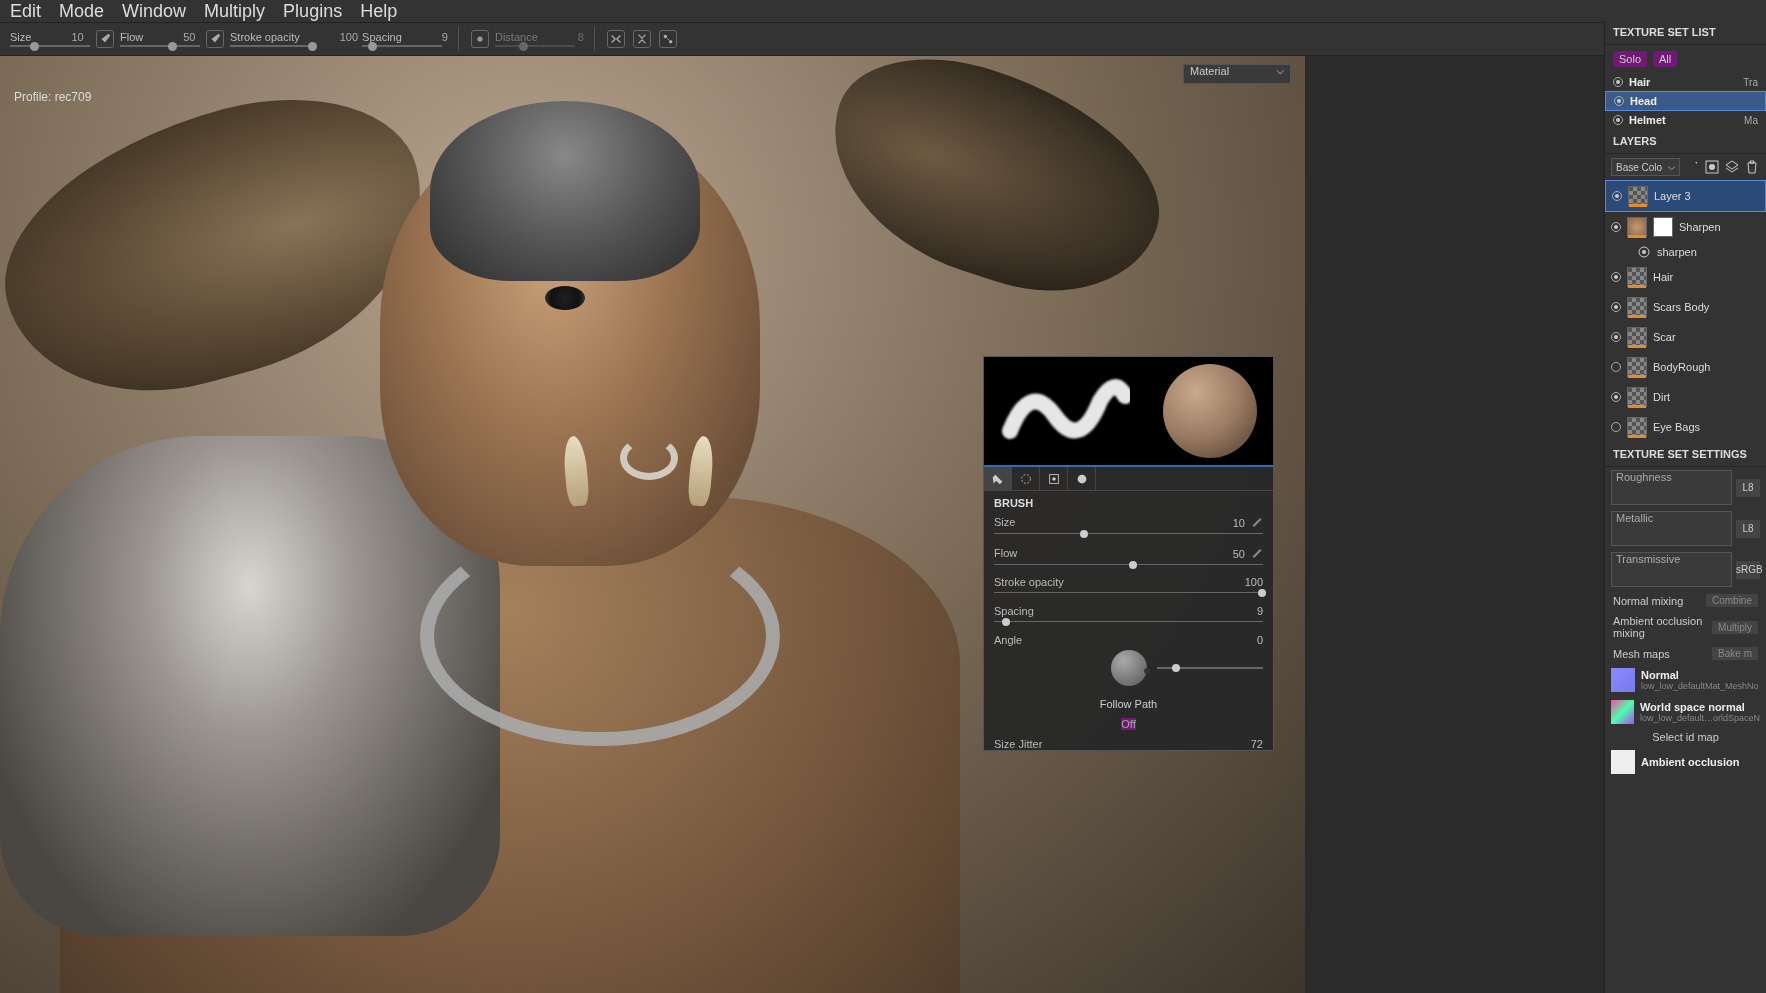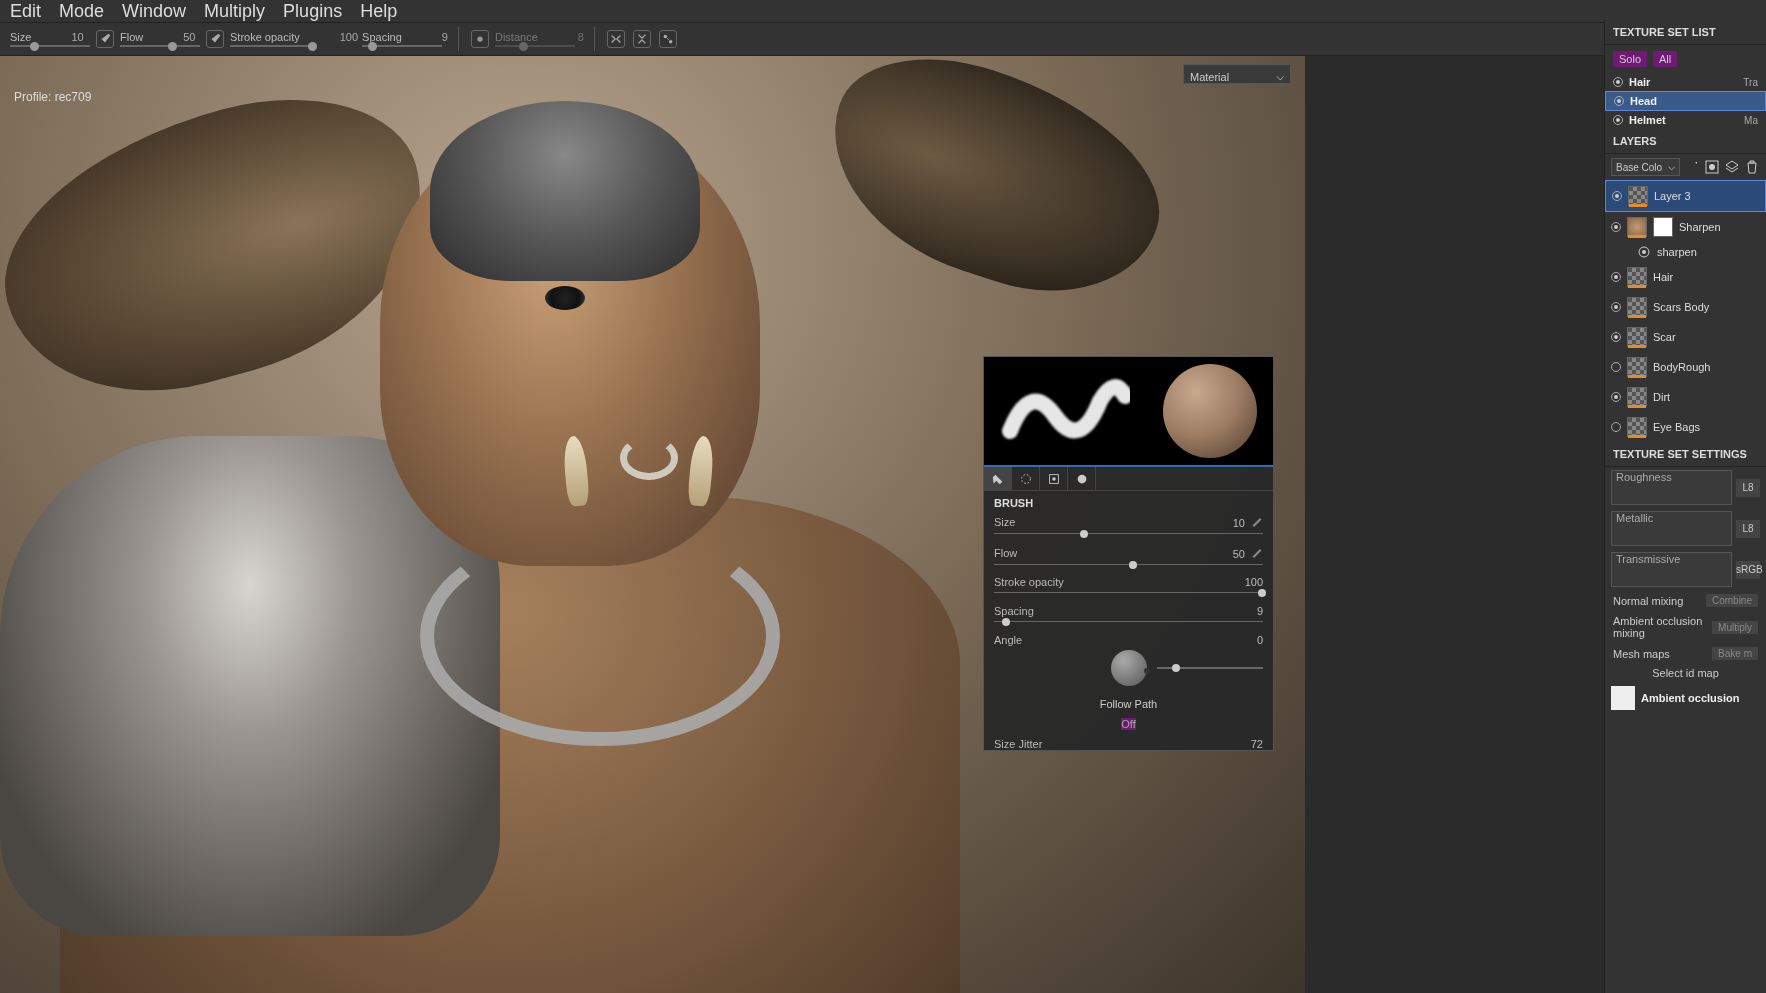--- a/index.html
+++ b/index.html
@@ -18,21 +18,21 @@
 .tool-track { width: 80px; height: 2px; background: #666; position: relative; margin-top: 2px; }
 .tool-thumb { width: 9px; height: 9px; background: #999; border-radius: 50%; position: absolute; top: -3px; }
 .tool-sep { width: 1px; height: 24px; background: #555; margin: 0 6px; }
 .tool-icon { width: 18px; height: 18px; border: 1px solid #666; border-radius: 3px; display: flex; align-items: center; justify-content: center; color: #999; font-size: 11px; margin: 0 2px; cursor: pointer; }
 .tool-icon svg { width: 14px; height: 14px; fill: #aaa; }
 .tool-right { margin-left: auto; display: flex; gap: 10px; align-items: center; }
 
 
 .viewport { position: absolute; top: 56px; left: 0; width: 1305px; height: 937px; background: radial-gradient(ellipse at 40% 20%, #b8a590 0%, #7a6a56 50%, #3d342b 100%); overflow: hidden; }
 .profile-text { position: absolute; top: 34px; left: 14px; font-size: 12px; color: #ddd; }
-.material-dd { position: absolute; top: 8px; right: 14px; width: 108px; height: 20px; background: #3a3a3a; border: 1px solid #555; font-size: 11px; color: #ccc; display: flex; align-items: flex-end; padding: 0 6px; justify-content: space-between; cursor: pointer; }
+.material-dd { position: absolute; top: 8px; right: 14px; width: 108px; height: 20px; background: #3a3a3a; border: 1px solid #555; font-size: 11px; color: #ccc; display: flex; align-items: flex-start; padding: 0 6px; justify-content: space-between; cursor: pointer; }
 .material-dd::after { content: "⌵"; font-size: 10px; }
 
 
 .horn-left { position: absolute; top: 60px; left: 0; width: 430px; height: 260px; background: radial-gradient(ellipse at 70% 50%, #8a7458 0%, #5d4b36 50%, #2e2419 100%); border-radius: 60% 40% 50% 40% / 50% 40% 60% 50%; transform: rotate(-15deg); }
 .horn-right { position: absolute; top: 20px; right: 140px; width: 340px; height: 200px; background: radial-gradient(ellipse at 30% 50%, #6d5a42 0%, #3d3326 60%, #1a140e 100%); border-radius: 40% 60% 40% 50% / 40% 50% 50% 60%; transform: rotate(18deg); }
 .head { position: absolute; top: 70px; left: 380px; width: 380px; height: 440px; background: radial-gradient(ellipse at 45% 30%, #c9a078 0%, #9b7452 40%, #6b4e37 80%); border-radius: 45% 45% 40% 40%; }
 .helmet { position: absolute; top: 45px; left: 430px; width: 270px; height: 180px; background: radial-gradient(ellipse at 50% 30%, #888 0%, #555 50%, #2a2a2a 100%); border-radius: 50% 50% 30% 30%; }
 .body { position: absolute; top: 440px; left: 60px; width: 900px; height: 560px; background: radial-gradient(ellipse at 50% 20%, #a5805c 0%, #7a5b40 50%, #4a3727 100%); border-radius: 30% 30% 10% 10%; }
 .armor { position: absolute; top: 380px; left: 0; width: 500px; height: 500px; background: radial-gradient(ellipse at 50% 30%, #d8d5d0 0%, #9a9590 30%, #4a4641 80%); border-radius: 40% 30% 20% 20%; }
 .chain { position: absolute; top: 470px; left: 420px; width: 360px; height: 220px; border: 14px solid #aaa; border-radius: 50%; border-top-color: transparent; opacity: .9; }
@@ -455,20 +455,36 @@
       <span class="mix-btn">Combine</span>
     </div>
   <div class="mix-row">
       <span>Ambient occlusion mixing</span>
       <span class="mix-btn">Multiply</span>
     </div>
   <div class="mix-row">
       <span>Mesh maps</span>
       <span class="mix-btn">Bake m</span>
     </div>
+  <div id="maps">
+      <div class="map-row">
+        <div class="map-thumb normal"></div>
+        <div class="map-text">
+          <span class="n">Normal</span>
+          <span class="f">low_low_defaultMat_MeshNo</span>
+        </div>
+      </div>
+      <div class="map-row">
+        <div class="map-thumb wsn"></div>
+        <div class="map-text">
+          <span class="n">World space normal</span>
+          <span class="f">low_low_default…orldSpaceN</span>
+        </div>
+      </div>
+    </div>
   <div class="select-id">Select id map</div>
   <div class="map-row">
     <div class="map-thumb ao"></div>
     <div class="map-text">
         <span class="n">Ambient occlusion</span>
       </div>
   </div>
 </div>
 
 </body></html>

